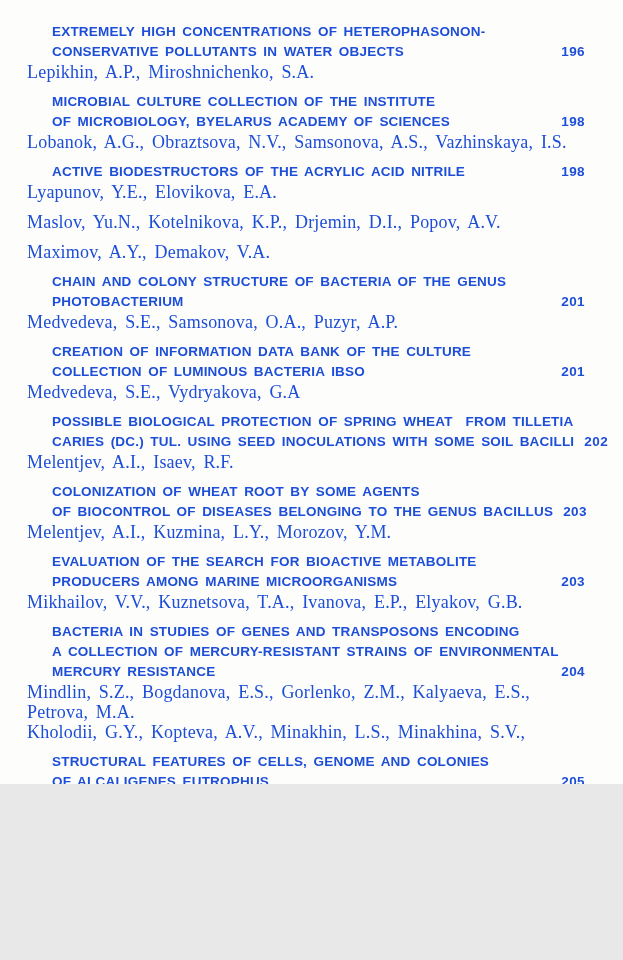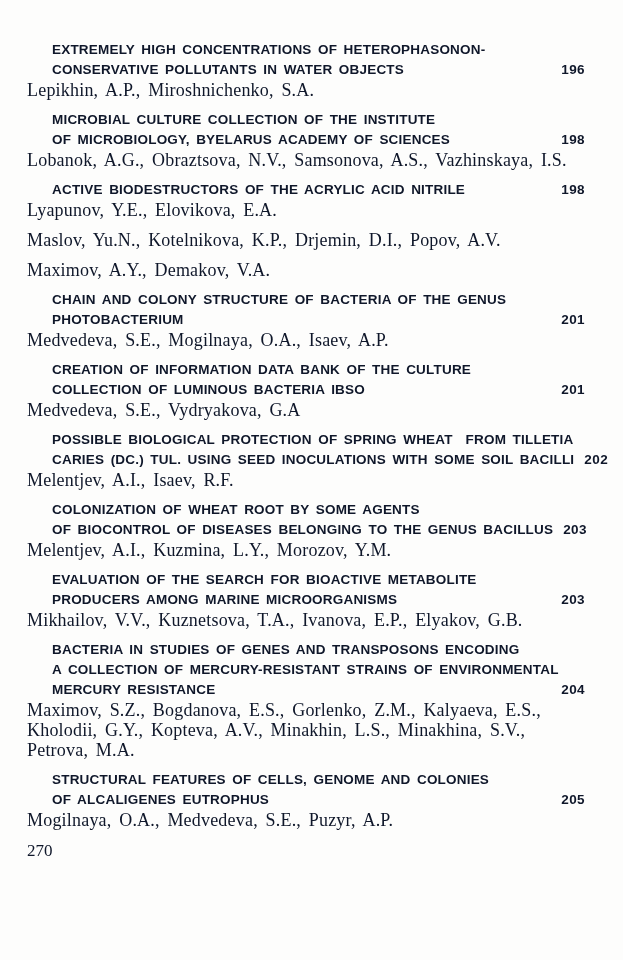--- a/index.html
+++ b/index.html
@@ -4,24 +4,24 @@
 <style>
   html, body {
     margin: 0;
     padding: 0;
     background: #e8e8e8;
   }
   .page {
     position: relative;
     box-sizing: border-box;
     width: 623px;
-    height: 960px;
+    height: 784px;
     background: #fdfdfc;
-    color: #0f172a;
-    padding: 40px 38px 0 27px;
+    color: #1d4ed8;
+    padding: 22px 38px 0 27px;
     overflow: hidden;
   }
   .entries { }
   .entry {
     margin-bottom: 10px;
   }
   .title-line {
     display: flex;
     justify-content: space-between;
     align-items: baseline;
@@ -122,21 +122,21 @@
     <div class="title-block">
           <div class="title-line">
             <span class="title-text">CHAIN AND COLONY STRUCTURE OF BACTERIA OF THE GENUS</span>
           </div>
           <div class="title-line">
             <span class="title-text">PHOTOBACTERIUM</span>
             <span class="page-num">201</span>
           </div>
         </div>
     <div class="authors-block">
-          <div class="author-line">Medvedeva, S.E., Mogilnaya, O.A., Isaev, A.P.</div>
+          <div class="author-line">Medvedeva, S.E., Samsonova, O.A., Puzyr, A.P.</div>
         </div>
   </div>
 
   <div class="entry">
     <div class="title-block">
           <div class="title-line">
             <span class="title-text">CREATION OF INFORMATION DATA BANK OF THE CULTURE</span>
           </div>
           <div class="title-line">
             <span class="title-text">COLLECTION OF LUMINOUS BACTERIA IBSO</span>
@@ -200,23 +200,23 @@
           </div>
           <div class="title-line">
             <span class="title-text">A COLLECTION OF MERCURY-RESISTANT STRAINS OF ENVIRONMENTAL</span>
           </div>
           <div class="title-line">
             <span class="title-text">MERCURY RESISTANCE</span>
             <span class="page-num">204</span>
           </div>
         </div>
     <div class="authors-block">
-          <div class="author-line">Maximov, S.Z., Bogdanova, E.S., Gorlenko, Z.M., Kalyaeva, E.S.,</div>
+          <div class="author-line">Mindlin, S.Z., Bogdanova, E.S., Gorlenko, Z.M., Kalyaeva, E.S.,</div>
+          <div class="author-line">Petrova, M.A.</div>
           <div class="author-line">Kholodii, G.Y., Kopteva, A.V., Minakhin, L.S., Minakhina, S.V.,</div>
-          <div class="author-line">Petrova, M.A.</div>
         </div>
   </div>
 
   <div class="entry">
     <div class="title-block">
           <div class="title-line">
             <span class="title-text">STRUCTURAL FEATURES OF CELLS, GENOME AND COLONIES</span>
           </div>
           <div class="title-line">
             <span class="title-text">OF ALCALIGENES EUTROPHUS</span>

